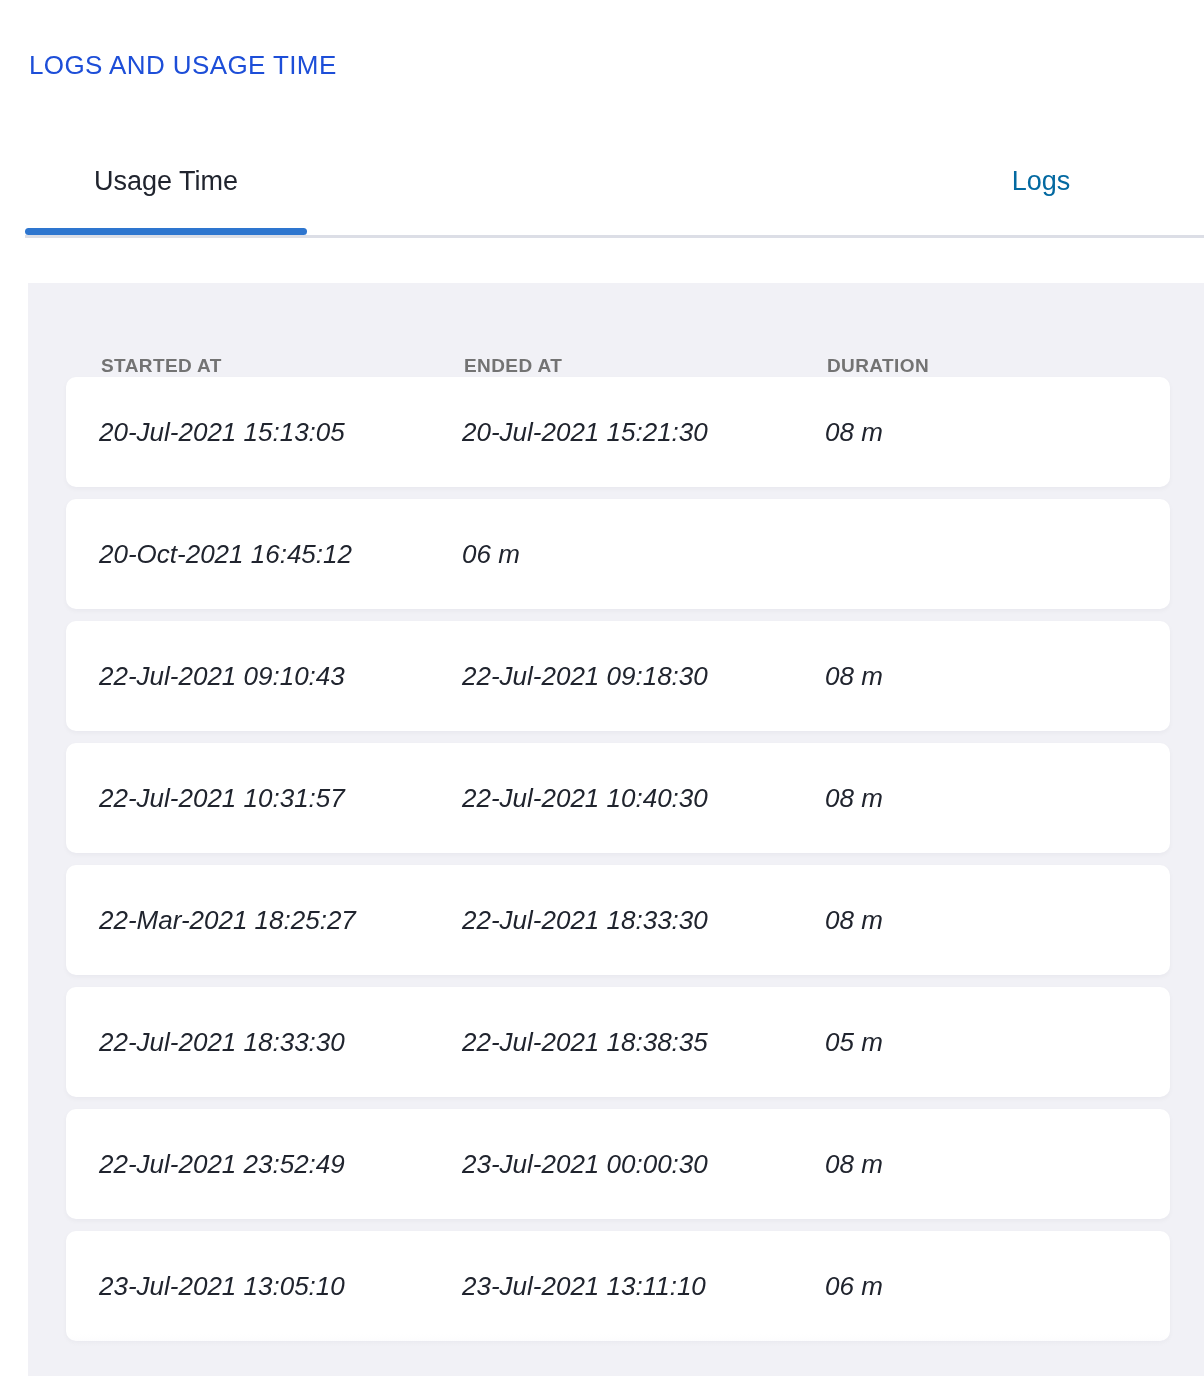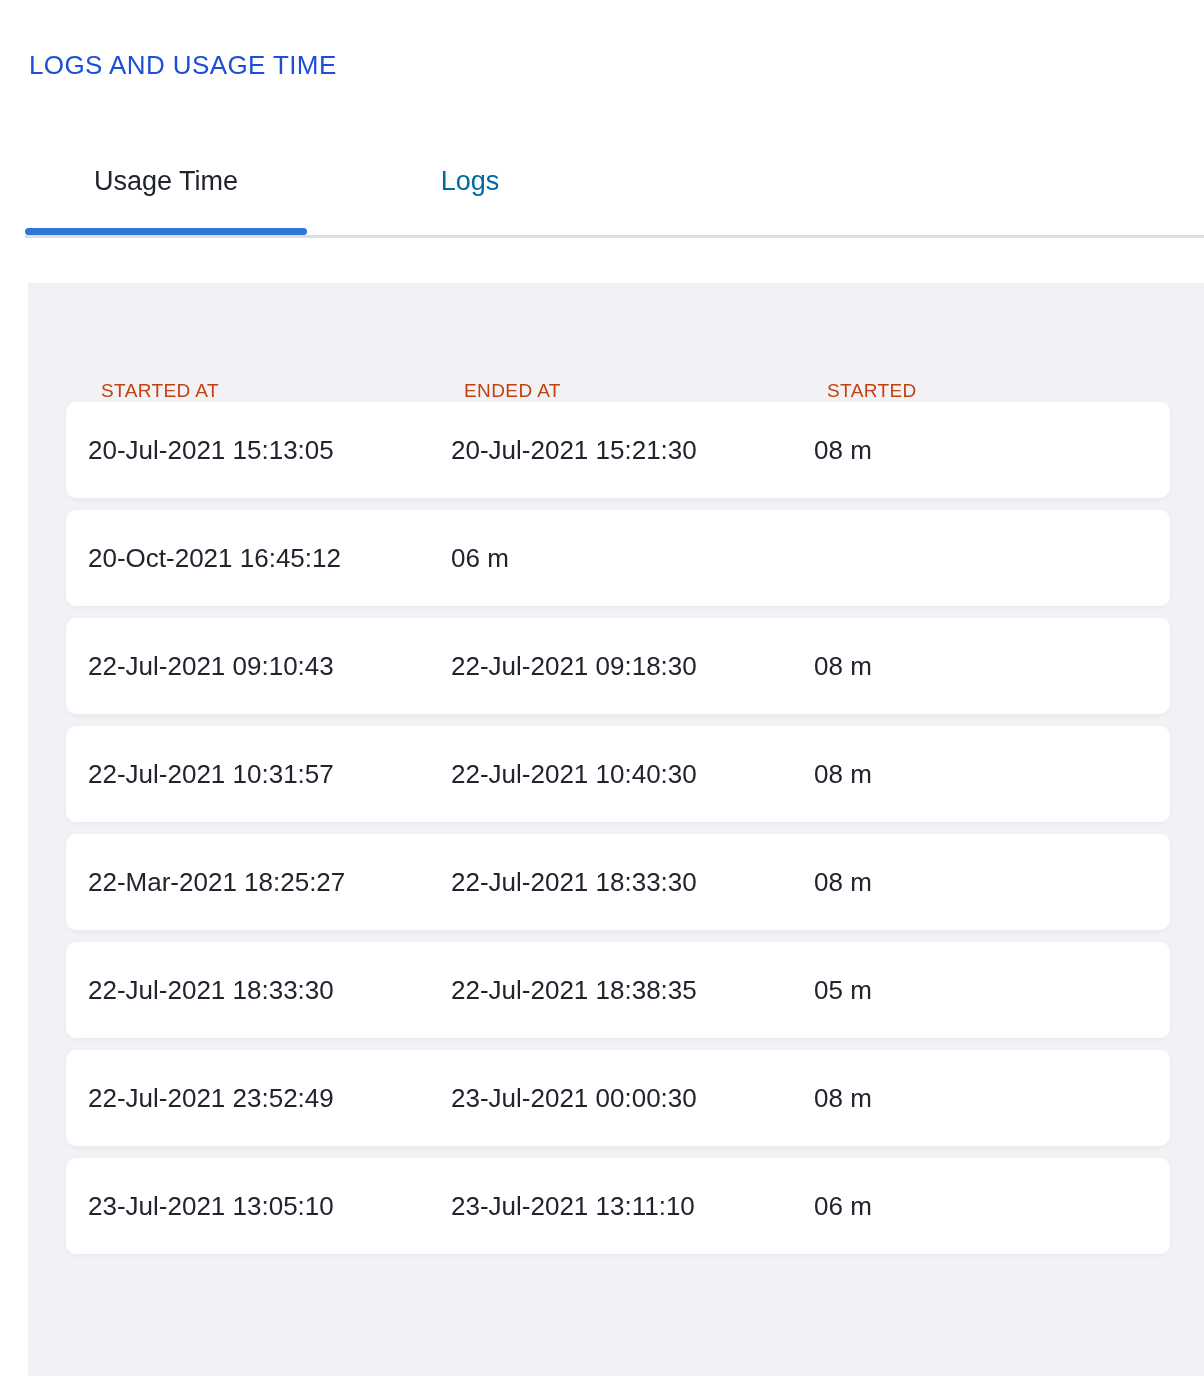--- a/index.html
+++ b/index.html
@@ -16,20 +16,21 @@
     line-height: 30px;
     color: #1d4ed8;
     letter-spacing: 0.4px;
     font-weight: 400;
   }
   .tabbar {
     margin: 86px 0 0 25px;
     position: relative;
     display: flex;
     border-bottom: 3px solid #dcdee6;
+    justify-content: space-between;
   }
   .tab {
     font-size: 27px;
     line-height: 31px;
     padding-bottom: 38px;
     text-align: center;
     cursor: pointer;
   }
   .tab-active {
     width: 282px;
@@ -59,38 +60,38 @@
     overflow: hidden;
   }
   .thead {
     margin-left: 38px;
     padding: 72px 0 0 35px;
     width: 1104px;
     display: grid;
     grid-template-columns: 363px 363px auto;
     font-size: 19px;
     line-height: 22px;
-    font-weight: 400;
-    color: #c2410c;
+    font-weight: 700;
+    color: #737373;
     letter-spacing: 0.4px;
-    margin-top: 25px;
   }
   .row {
     margin: 0 0 12px 38px;
     width: 1104px;
-    height: 96px;
+    height: 110px;
     background: #ffffff;
     border-radius: 10px;
     box-shadow: 0 2px 5px rgba(30, 34, 60, 0.04);
     display: grid;
     grid-template-columns: 363px 363px auto;
     align-items: center;
-    padding-left: 22px;
+    padding-left: 33px;
     font-size: 26px;
     color: #20242e;
+    font-style: italic;
   }
   .row:first-of-type { margin-top: 36px; }
   .bottom-fade {
     position: absolute;
     bottom: 0;
     left: 0;
     width: 100%;
     height: 42px;
     background: linear-gradient(to bottom, rgba(241,241,246,0), rgba(241,241,246,1));
     pointer-events: none;
@@ -105,21 +106,21 @@
   <div class="tab tab-active">Usage Time</div>
   <div class="tab tab-inactive">Logs</div>
   <div class="tab-indicator"></div>
 </div>
 
 <div class="panel">
 
   <div class="thead">
     <div class="th">STARTED AT</div>
     <div class="th">ENDED AT</div>
-    <div class="th">STARTED</div>
+    <div class="th">DURATION</div>
   </div>
 
   <div class="row">
     <div class="cell">20-Jul-2021 15:13:05</div>
     <div class="cell">20-Jul-2021 15:21:30</div>
     <div class="cell">08 m</div>
   </div>
 
   <div class="row">
     <div class="cell">20-Oct-2021 16:45:12</div>

